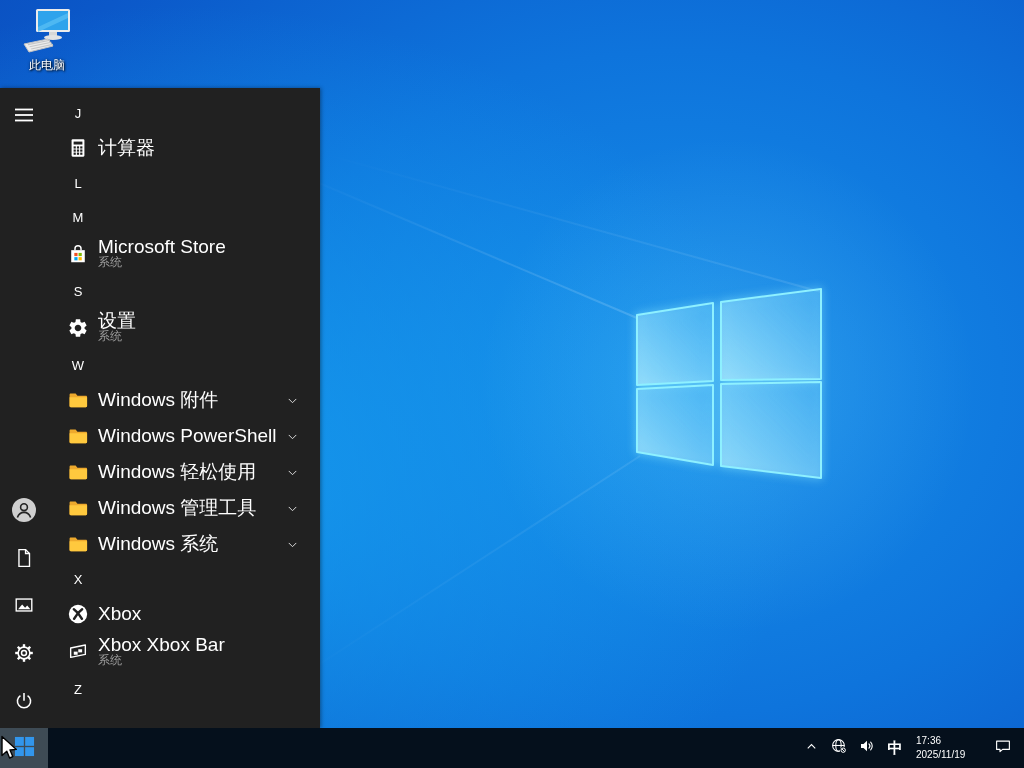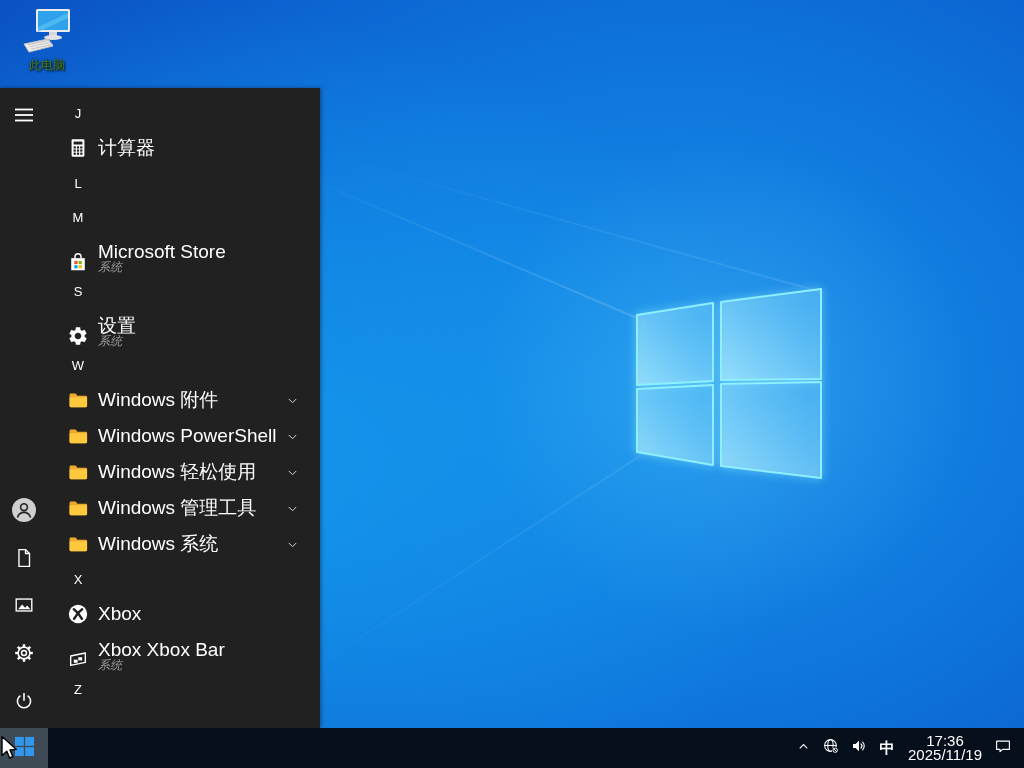--- a/index.html
+++ b/index.html
@@ -21,48 +21,48 @@
   .ray1{left:257px;top:317px;width:380px;transform:rotate(23deg);opacity:.45;}
   .ray2{left:301px;top:291px;width:520px;transform:rotate(15.5deg);opacity:.30;}
   .ray3{left:220px;top:455px;width:420px;transform:rotate(-33deg);opacity:.25;}
   .glow{position:absolute;left:478px;top:135px;width:500px;height:500px;border-radius:50%;
         background:radial-gradient(circle, rgba(130,220,255,.22), rgba(130,220,255,0) 70%);}
   .win-logo{position:absolute;left:630px;top:283px;z-index:1;
             filter:drop-shadow(0 0 5px rgba(150,240,255,.75));}
   
   .desk-icon{position:absolute;left:8px;top:6px;width:78px;display:flex;flex-direction:column;
              align-items:center;z-index:2;cursor:default;}
-  .di-label{color:#4d7c0f;font-size:12px;margin-top:1px;
+  .di-label{color:#ffffff;font-size:12px;margin-top:1px;
             text-shadow:1px 1px 2px rgba(0,0,0,.95),0 0 3px rgba(0,0,0,.6);}
   
   .start-menu{position:absolute;left:0;top:88px;width:320px;height:640px;background:#212121;
               display:flex;overflow:hidden;z-index:5;box-shadow:1px 0 4px rgba(0,0,0,.4);}
   .rail{position:relative;width:48px;flex:none;}
   .rail-btn{position:absolute;left:11px;width:26px;height:26px;display:flex;align-items:center;
             justify-content:center;cursor:pointer;}
   .app-list{flex:1;padding-top:8px;overflow:hidden;}
   .row{display:flex;align-items:center;padding-left:18px;cursor:pointer;}
   .row.letter{height:34px;}
   .row.letter span{width:24px;text-align:center;color:#fff;font-size:13px;}
   .row.app{height:36px;}
-  .row.app.two{height:40px;align-items:flex-end;}
+  .row.app.two{height:40px;}
   .icon-slot{width:24px;height:24px;flex:none;display:flex;align-items:center;justify-content:center;}
   .labels{margin-left:8px;display:flex;flex-direction:column;justify-content:center;min-width:0;}
   .label{color:#fff;font-size:19px;line-height:16px;white-space:nowrap;}
-  .sublabel{color:#9d9d9d;font-size:12px;line-height:14px;white-space:nowrap;font-style:italic;}
+  .sublabel{color:#9d9d9d;font-size:12px;line-height:14px;white-space:nowrap;}
   .chev{margin-left:auto;margin-right:20px;flex:none;display:flex;align-items:center;}
   
   .taskbar{position:absolute;left:0;bottom:0;width:1024px;height:40px;background:#05101c;
            display:flex;align-items:stretch;z-index:10;}
   .start-btn{width:48px;flex:none;background:#3e4b55;display:flex;align-items:center;
              justify-content:center;cursor:pointer;}
   .tray{margin-left:auto;display:flex;align-items:center;gap:6px;padding-right:10px;}
   .tray-icn{width:22px;height:26px;display:flex;align-items:center;justify-content:center;cursor:pointer;}
   .ime{color:#fff;font-size:15px;font-weight:bold;width:22px;text-align:center;cursor:pointer;}
-  .clock{color:#fff;font-size:15px;line-height:14px;text-align:center;padding:0 4px;min-width:66px;cursor:pointer;}
+  .clock{color:#fff;font-size:10px;line-height:14px;padding:0 4px;min-width:66px;cursor:pointer;}
   .cursor{position:absolute;left:0px;top:735px;z-index:50;pointer-events:none;}
 </style>
 </head>
 <body>
 
 <div class="desktop">
   <div class="ray ray2"></div>
   <div class="ray ray1"></div>
   <div class="ray ray3"></div>
   <div class="glow"></div>

